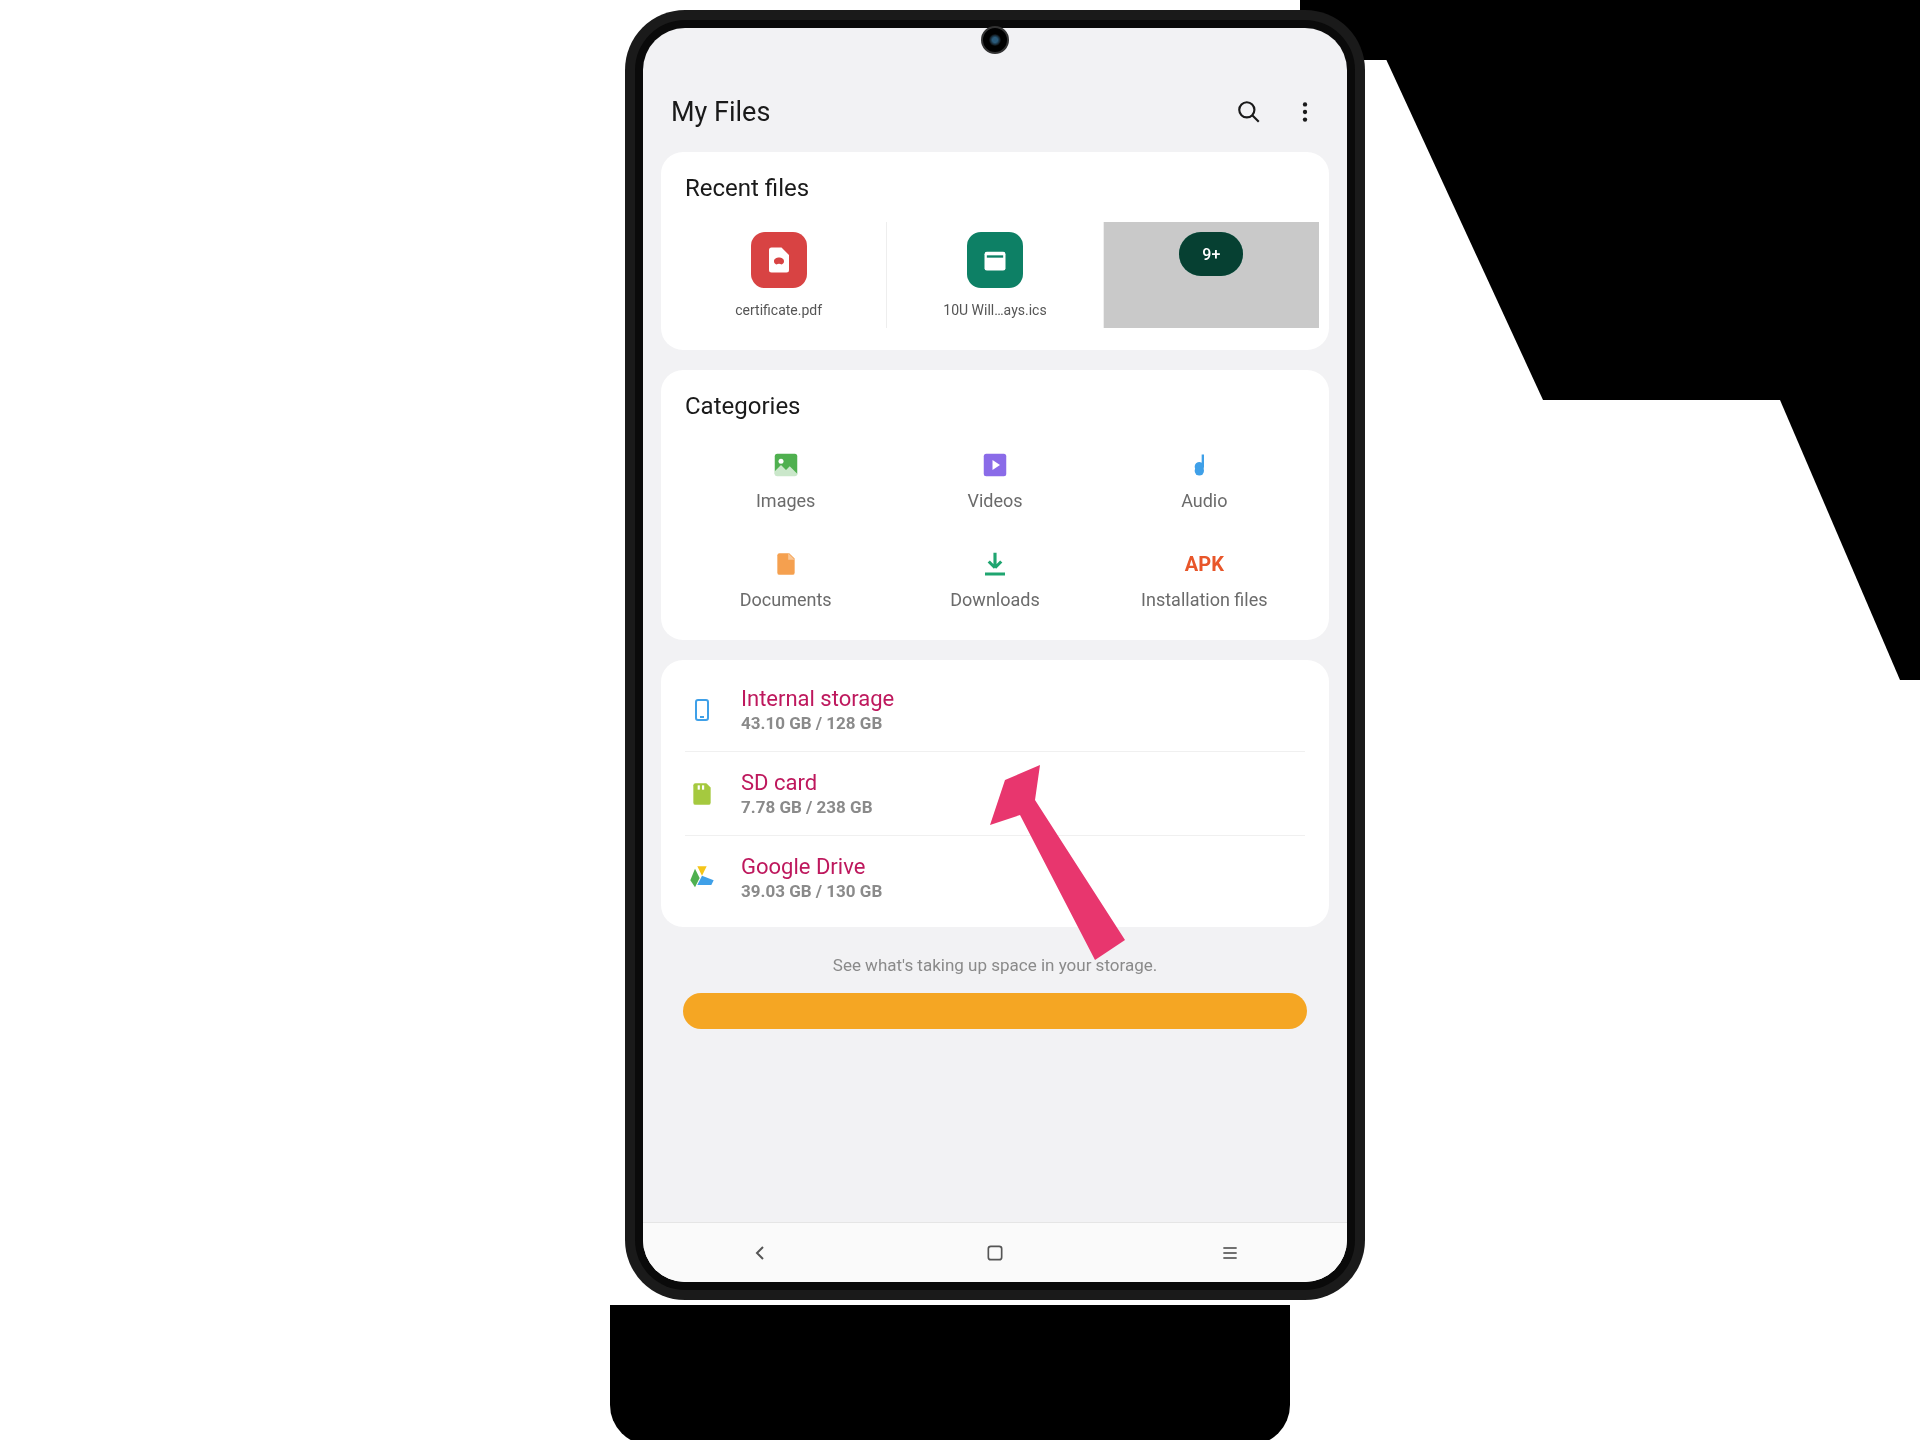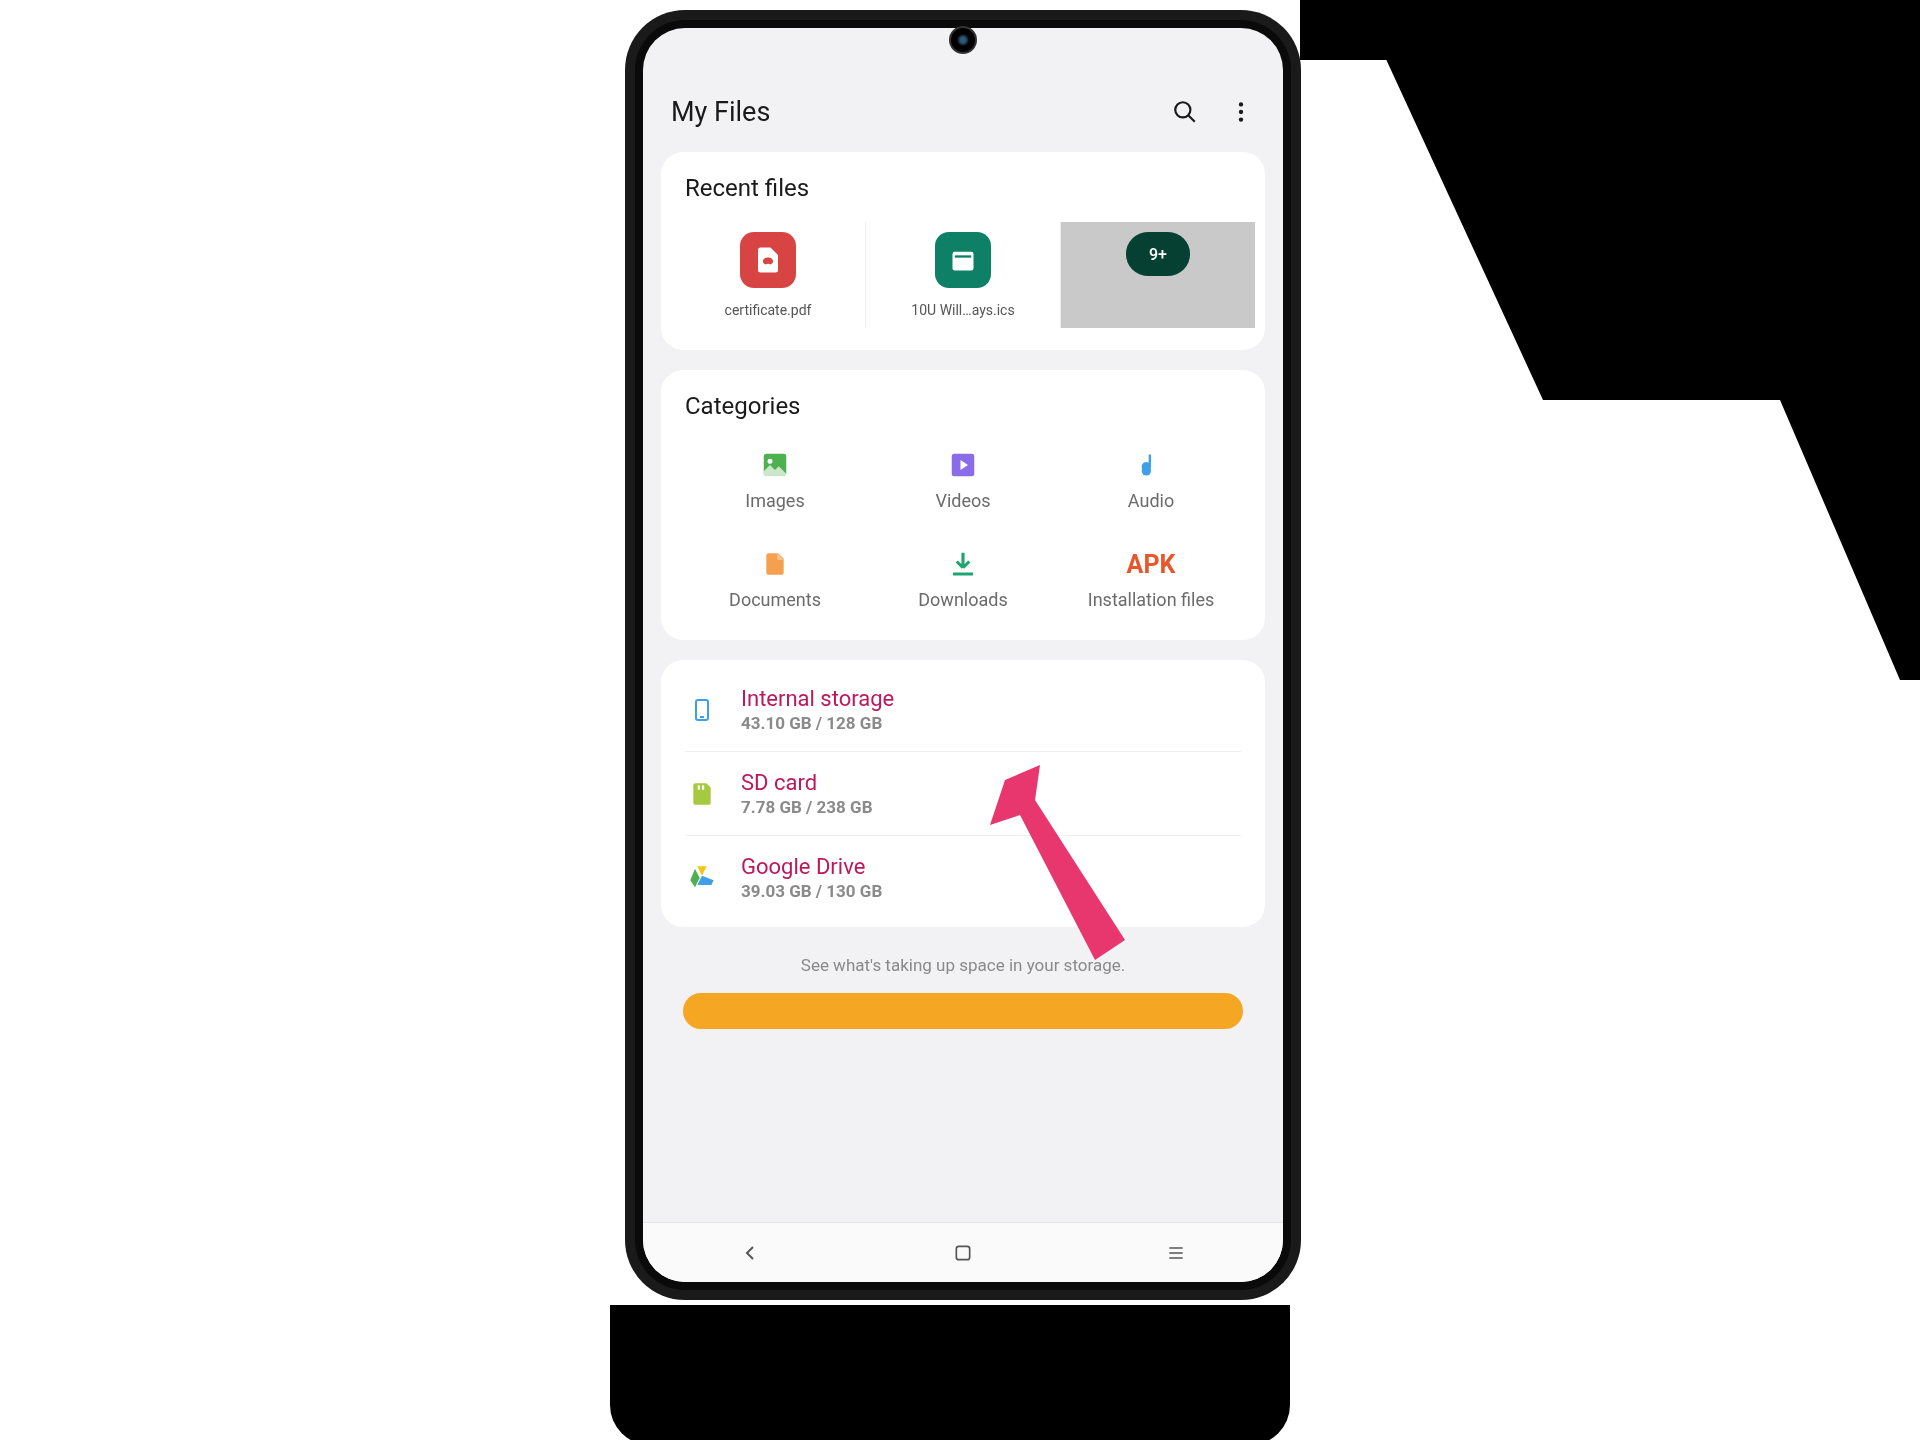--- a/index.html
+++ b/index.html
@@ -1,17 +1,17 @@
 <!DOCTYPE html>
 <html><head>
 <meta charset="utf-8">
 <style>
 * { margin: 0; padding: 0; box-sizing: border-box; font-family: -apple-system, BlinkMacSystemFont, 'Segoe UI', Roboto, sans-serif; }
 body { background: #fff; width: 1920px; height: 1440px; position: relative; }
-.phone-frame { position: absolute; left: 625px; top: 10px; width: 676px; height: 1290px; background: #1a1a1a; border-radius: 60px; padding: 10px; }
+.phone-frame { position: absolute; left: 625px; top: 10px; width: 740px; height: 1290px; background: #1a1a1a; border-radius: 60px; padding: 10px; }
 .phone-inner { width: 100%; height: 100%; background: #0a0a0a; border-radius: 50px; padding: 8px; position: relative; }
 .screen { width: 100%; height: 100%; background: #f2f2f4; border-radius: 42px; overflow: hidden; position: relative; }
 .camera { position: absolute; top: 6px; left: 50%; transform: translateX(-50%); width: 28px; height: 28px; background: #000; border-radius: 50%; z-index: 10; border: 2px solid #333; }
 .camera::after { content: ''; position: absolute; top: 6px; left: 6px; width: 12px; height: 12px; background: radial-gradient(circle, #2a5a7a 30%, #0a0a0a 70%); border-radius: 50%; }
 .content { padding-top: 50px; height: 100%; overflow: hidden; }
 .header { display: flex; align-items: center; padding: 18px 28px 24px; }
 .header-title { font-size: 27px; font-weight: 400; color: #1a1a1a; flex: 1; }
 .header-icons { display: flex; gap: 28px; align-items: center; }
 .icon-btn { width: 28px; height: 28px; display: flex; align-items: center; justify-content: center; cursor: pointer; }
 .card { background: #fff; margin: 0 18px 20px; border-radius: 22px; padding: 22px 0; }
@@ -39,21 +39,21 @@
 .footer-text { text-align: center; font-size: 17px; color: #8a8a8a; padding: 8px 0 18px; }
 .orange-btn { background: #f5a623; color: #fff; margin: 0 40px; padding: 18px; border-radius: 30px; text-align: center; font-size: 18px; }
 .nav-bar { position: absolute; bottom: 0; left: 0; right: 0; height: 60px; background: #fafafa; display: flex; justify-content: space-around; align-items: center; border-top: 1px solid #e5e5e5; }
 .nav-btn { width: 80px; height: 40px; display: flex; align-items: center; justify-content: center; cursor: pointer; }
 .arrow-overlay { position: absolute; left: 985px; top: 760px; width: 160px; height: 220px; pointer-events: none; z-index: 20; }
 .black-shape { position: absolute; background: #000; }
 .bs1 { right: 0; top: 0; width: 620px; height: 60px; }
 .bs2 { right: 0; top: 60px; width: 580px; height: 340px; clip-path: polygon(8% 0, 100% 0, 100% 100%, 35% 100%); }
 .bs3 { right: 0; top: 400px; width: 200px; height: 280px; clip-path: polygon(30% 0, 100% 0, 100% 100%, 90% 100%); }
 .bs4 { left: 610px; top: 1305px; width: 680px; height: 140px; border-radius: 0 0 40px 40px; }
-.apk-text { font-weight: 700; font-size: 25px; color: #e8562a; }
+.apk-text { font-weight: 700; font-size: 20px; color: #e8562a; }
 </style>
 </head>
 <body>
 
 <div class="black-shape bs1"></div>
 <div class="black-shape bs2"></div>
 <div class="black-shape bs3"></div>
 
 <div class="phone-frame">
 <div class="phone-inner">

